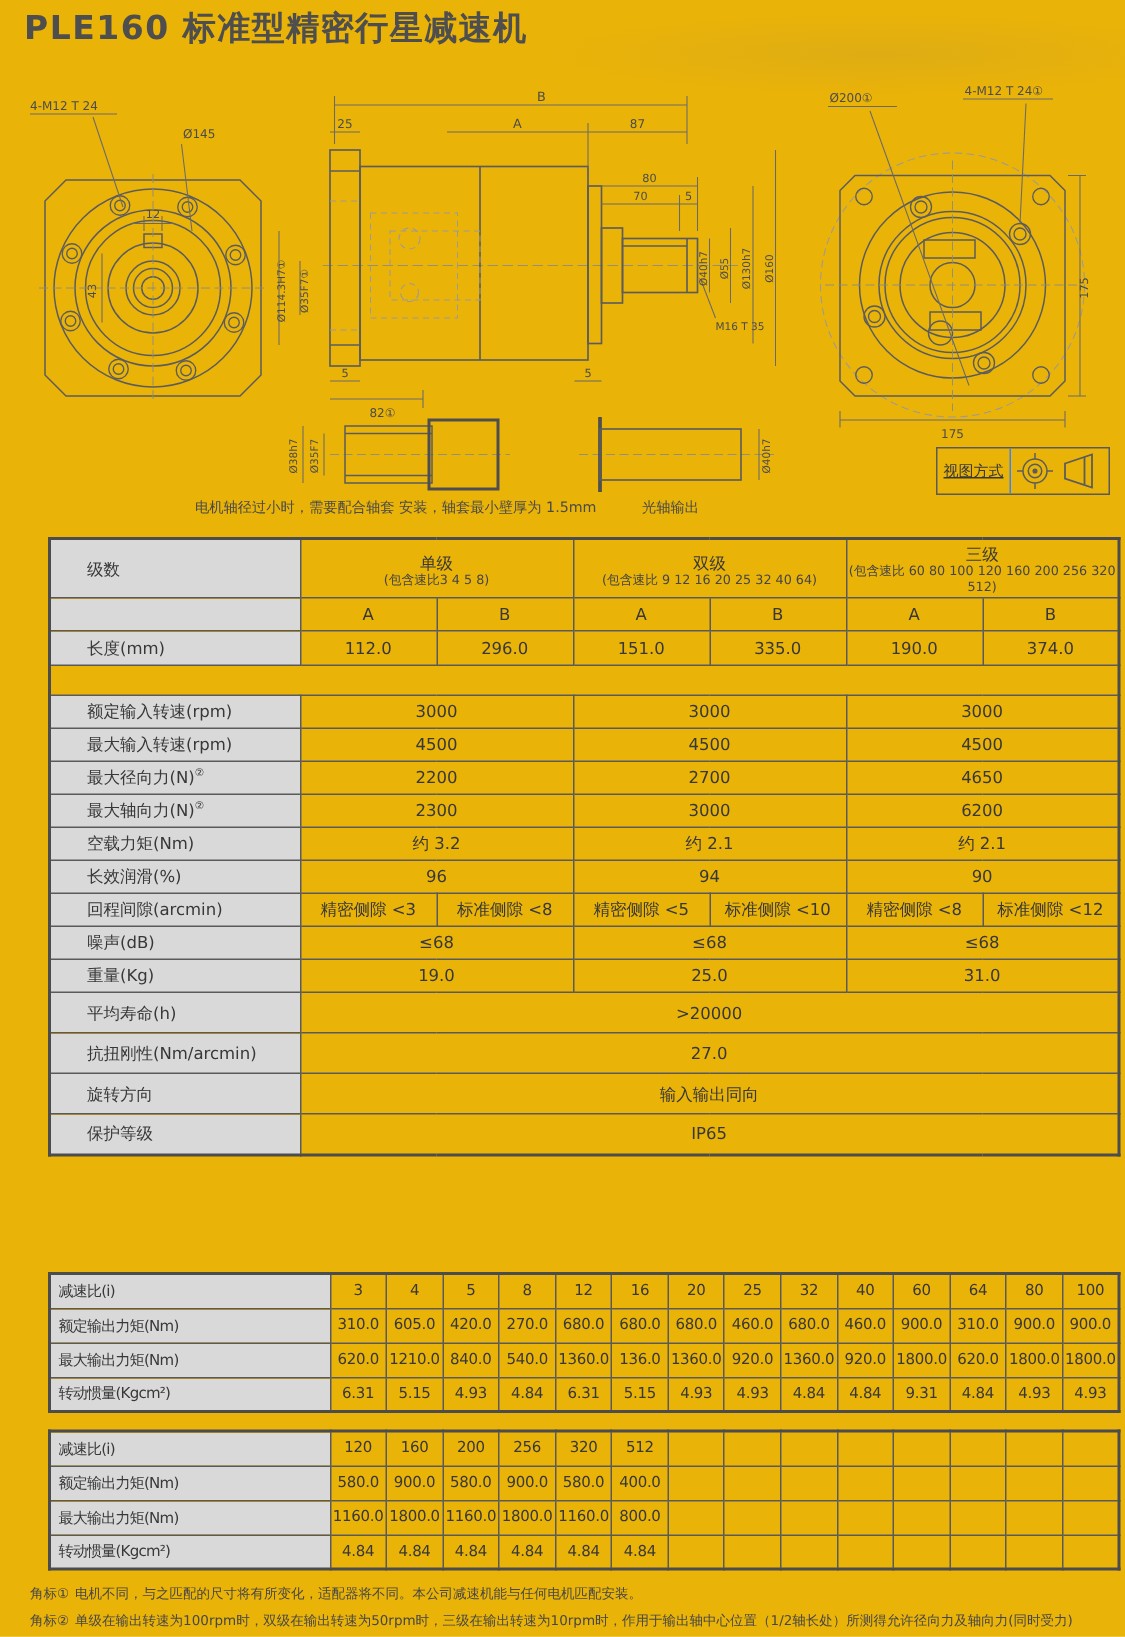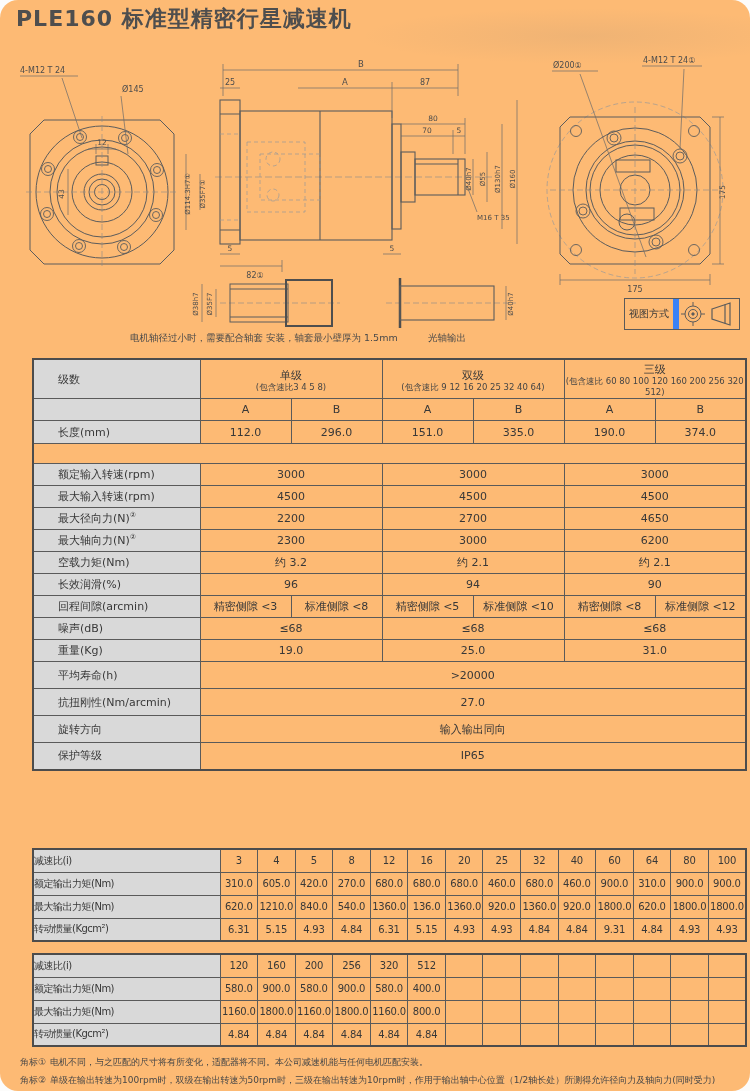--- a/index.html
+++ b/index.html
@@ -1,18 +1,18 @@
 <!DOCTYPE html>
 <html><head>
 <meta charset="utf-8">
 <style>
   html,body{margin:0;padding:0;}
   body{width:750px;height:1091px;background:#fcfcfb;font-family:"DejaVu Sans",sans-serif;color:#383838;}
   .page{position:relative;width:750px;height:1091px;overflow:hidden;
-        background:#fdba74;border-radius:18px;}
+        background:#eab308;}
   .page::before{content:"";position:absolute;left:0;top:0;right:0;height:120px;
         background:radial-gradient(ellipse 320px 40px at 78% 30%, rgba(120,120,120,0.10), rgba(0,0,0,0) 70%);
         pointer-events:none;}
   .abs{position:absolute;}
   .title{left:16px;top:4px;font-size:22px;font-weight:bold;color:#4e4e4e;letter-spacing:1px;}
   .drawings{left:18px;top:52px;width:715px;height:300px;}
   svg text{font-family:"DejaVu Sans",sans-serif;fill:#4c4c4c;}
   .cap{font-size:9.5px;color:#4a4a4a;white-space:nowrap;}
 
   
@@ -26,33 +26,33 @@
   .grp-ratios{font-size:8.5px;line-height:11px;color:#454545;}
   #spec-top tr{height:23px;}
   tr.spacer{height:20px;}
   tr.spacer td{border-left:none;border-right:none;background:none;}
   #spec-main tr{height:22px;}
   #spec-main tr:nth-child(n+10){height:27px;}
   sup{font-size:7px;}
 
   .ratio{font-size:10px;border:2px solid #4c4c4c;}
   .ratio td{border:1px solid #5a5a5a;text-align:center;padding:0;overflow:hidden;letter-spacing:-0.2px;}
-  .ratio td.lbl{background:#d9d9d9;text-align:left;font-size:10px;letter-spacing:-0.5px;}
+  .ratio td.lbl{background:#d9d9d9;text-align:left;padding-left:5px;font-size:10px;letter-spacing:-0.5px;}
   .ratio tr{height:23px;}
   .ratio-wrap1{left:18px;top:848px;}
   .ratio-wrap2{left:18px;top:953px;}
   .spec-wrap{left:18px;top:358px;}
 
   .footnotes{left:20px;top:1056px;width:715px;font-size:9px;color:#474747;}
   .footnote{margin-bottom:5px;white-space:nowrap;}
   .fn-mark{margin-right:4px;}
 
   
   .viewbox{left:606px;top:246px;width:114px;height:30px;border:1px solid #5a5a5a;display:flex;}
-  .viewbox .vlabel{width:48px;border-right:6px solid #3b82f6;display:flex;align-items:center;justify-content:center;font-size:10px;}
+  .viewbox .vlabel{width:48px;border-right:1px solid #3b82f6;display:flex;align-items:center;justify-content:center;font-size:10px;text-decoration:underline;}
   .viewbox .vicons{flex:1;display:flex;align-items:center;justify-content:space-evenly;}
 </style>
 </head>
 <body>
 
 <div class="page">
 
   <div class="abs title">PLE160 标准型精密行星减速机</div>
 
   <div class="abs drawings">

